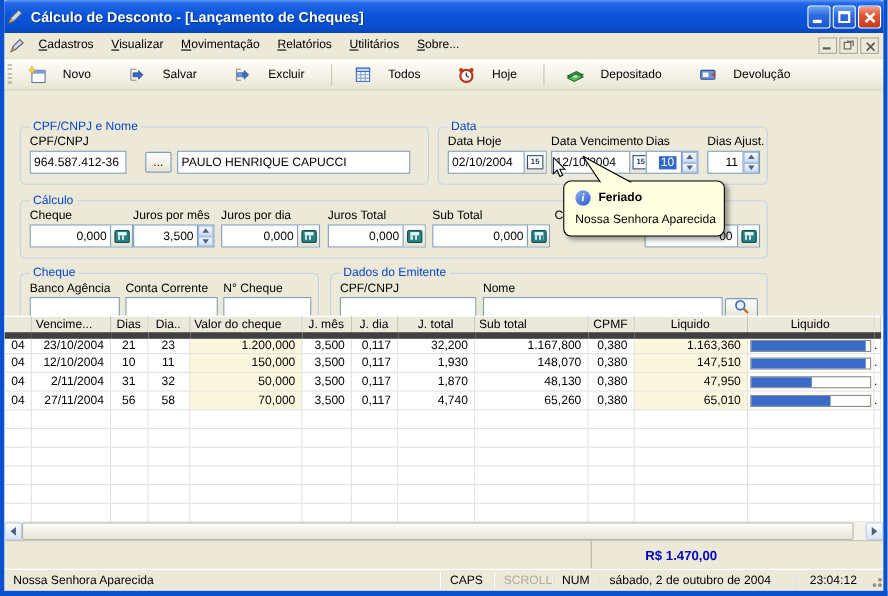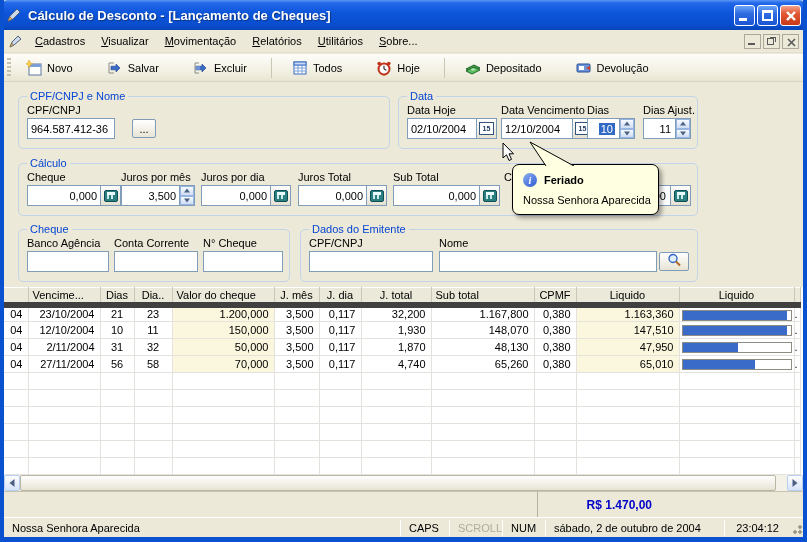--- a/index.html
+++ b/index.html
@@ -29,26 +29,26 @@
   .mdi-btn .g-rest { position:absolute; left:3px; top:3px; width:7px; height:7px; border:1px solid #5a5a5a; background:#ece9d8; }
   .mdi-btn .g-rest2 { position:absolute; left:6px; top:2px; width:6px; height:5px; border:1px solid #5a5a5a; border-bottom:0;}
   .mdi-btn svg { position:absolute; left:3px; top:2px; }
   u { text-decoration:underline; }
   
   .toolbar { position:absolute; top:54px; left:0; width:799px; height:28px;
     background:linear-gradient(180deg,#fefdf9 0%,#f3f1e4 60%,#e8e5d2 100%);
     border-bottom:1px solid #d8d5c2; display:flex; align-items:center; font-size:11px; }
   .tgrip { width:4px; height:20px; margin:0 5px 0 3px;
     background:repeating-linear-gradient(180deg,#c4c1ae 0 2px,transparent 2px 4px); }
-  .tbtn { display:flex; align-items:center; gap:5px; padding:3px 9px; margin-right:14px; cursor:pointer; border:1px solid transparent; border-radius:2px; }
+  .tbtn { display:flex; align-items:center; gap:15px; padding:3px 9px; margin-right:14px; cursor:pointer; border:1px solid transparent; border-radius:2px; }
   .tsep { width:1px; height:20px; background:#c9c6b4; margin:0 10px 0 0; }
   .ticon { width:16px; height:16px; position:relative; display:inline-block; }
   
   .body { position:absolute; top:83px; left:0; width:799px; height:204px; background:#ece9d8; }
-  .group { position:absolute; border:1px solid #c3d4e8; border-radius:5px; }
+  .group { position:absolute; border:1px solid #c3d4e8; border-radius:5px;margin-top:19px; }
   .gtitle { position:absolute; top:-7px; left:8px; background:#ece9d8; color:#0646d4; font-size:11px; padding:0 3px; }
   .flabel { position:absolute; font-size:11px; color:#000; white-space:nowrap; }
   .fld { position:absolute; height:21px; border:1px solid #7f9db9; background:#fff; display:flex; align-items:stretch; }
   .fld input { flex:1; min-width:0; border:0; outline:none; font:11px "Liberation Sans",sans-serif; padding:0 3px; background:transparent; }
   .fld input.num { text-align:right; }
   .fld .val { flex:1; font-size:11px; display:flex; align-items:center; justify-content:flex-end; padding:0 4px; }
   .sel { background:#316ac5; color:#fff; padding:0 2px; }
   .minibtn { width:24px; height:19px; border:1px solid #7f9db9; border-radius:2px;
     background:linear-gradient(180deg,#fff,#e8e4d4); font-size:11px; text-align:center; line-height:16px; cursor:pointer; margin:0; }
   .inbtn { width:20px; border-left:1px solid #7f9db9; background:linear-gradient(180deg,#fdfdfd,#e6e2d2);
@@ -242,20 +242,23 @@
 
   <div class="body">
 
     <div class="group" style="left:14px; top:13px; width:372px; height:53px;">
       <span class="gtitle">CPF/CNPJ e Nome</span>
       <span class="flabel" style="left:8px; top:7px;">CPF/CNPJ</span>
       <div class="fld" style="left:8px; top:21px; width:88px;">
         <input value="964.587.412-36" style="">
       </div>
       <button class="minibtn" style="position:absolute; left:113px; top:22px;">...</button>
+      <div class="fld" style="left:142px; top:21px; width:212px;">
+        <input value="PAULO HENRIQUE CAPUCCI" style="">
+      </div>
     </div>
 
     <div class="group" style="left:394px; top:13px; width:300px; height:53px;">
       <span class="gtitle">Data</span>
       <span class="flabel" style="left:8px; top:7px;">Data Hoje</span>
       <div class="fld" style="left:8px; top:21px; width:90px;">
         <input value="02/10/2004" style="">
         <span class="inbtn">
             <span class="cal-ic">15</span>
           </span>

